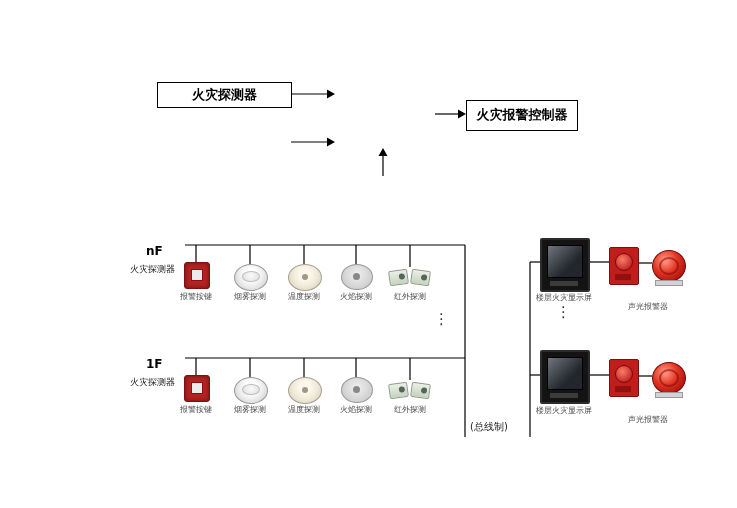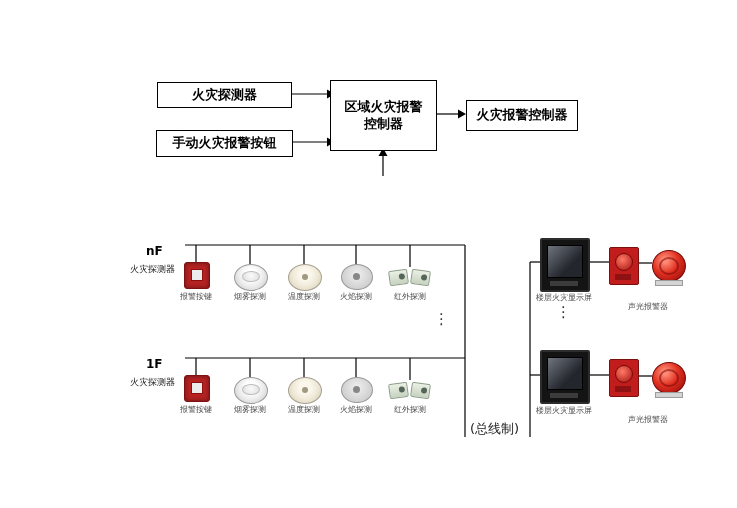--- a/index.html
+++ b/index.html
@@ -5,21 +5,21 @@
   html,body{margin:0;padding:0;background:#fff;}
   .canvas{position:relative;width:737px;height:508px;background:#fff;overflow:hidden;
           font-family:"DejaVu Sans",sans-serif;color:#000;}
   .wires{position:absolute;left:0;top:0;pointer-events:none;}
   .dbox{position:absolute;border:1.6px solid #000;background:#fff;display:flex;flex-direction:column;
         align-items:center;justify-content:center;font-weight:bold;font-size:13px;line-height:1.3;text-align:center;}
   .floor-letter{position:absolute;font-size:12px;font-weight:600;}
   .row-label{position:absolute;font-size:9px;color:#222;}
   .small-label{position:absolute;font-size:8px;color:#4a4a4a;transform:translateX(-50%);white-space:nowrap;}
   .dots{position:absolute;font-size:15px;color:#333;line-height:1;}
-  .busmode{position:absolute;font-size:13px;color:#222;}
+  .busmode{position:absolute;font-size:10px;color:#222;}
 
   
   .dev{position:absolute;}
   .dev-callpoint{width:24px;height:25px;background:#b42222;border:1px solid #7c1212;border-radius:3px;box-shadow:inset 0 0 4px rgba(0,0,0,.45);}
   .dev-callpoint::after{content:"";position:absolute;left:6px;top:6px;width:10px;height:10px;background:#ececec;border:1px solid #8c1010;}
   .dev-round{border-radius:50%;}
   .dev-smoke{width:32px;height:25px;background:radial-gradient(circle at 50% 38%,#ffffff 25%,#ececec 55%,#c2c2c2 100%);border:1px solid #9a9a9a;}
   .dev-smoke::after{content:"";position:absolute;left:7px;top:6px;right:7px;bottom:8px;border-radius:50%;border:1px solid #bcbcbc;background:radial-gradient(circle at 50% 40%,#fafafa,#dedede);}
   .dev-temp{width:32px;height:25px;background:radial-gradient(circle at 50% 38%,#fbf7ec 25%,#efe9d8 55%,#cfc7ae 100%);border:1px solid #a8a090;}
   .dev-temp::after{content:"";position:absolute;left:13px;top:9px;width:6px;height:6px;border-radius:50%;background:#a09880;}
@@ -85,28 +85,21 @@
       <polygon points="327,137.5 327,146.5 335,142"></polygon>
       <polygon points="458,109.5 458,118.5 466,114"></polygon>
       <polygon points="378.5,156 387.5,156 383,148"></polygon>
     </g>
   </svg>
 
   <div class="dbox" style="left:157px;top:82px;width:133px;height:24px">
     <span>火灾探测器</span>
   </div>
 
-  <div class="dbox" style="left:156px;top:130px;width:135px;height:25px">
-    <span>手动火灾报警按钮</span>
-  </div>
 
-  <div class="dbox" style="left:330px;top:80px;width:105px;height:69px">
-    <span>区域火灾报警</span>
-    <span>控制器</span>
-  </div>
 
   <div class="dbox" style="left:466px;top:100px;width:110px;height:29px">
     <span>火灾报警控制器</span>
   </div>
 
 
   <div class="floor-letter" style="left:146px;top:244px">nF</div>
   <div class="row-label" style="left:130px;top:263px">火灾探测器</div>
 
   <div class="dev dev-callpoint" style="left:184px;top:262px"></div>

